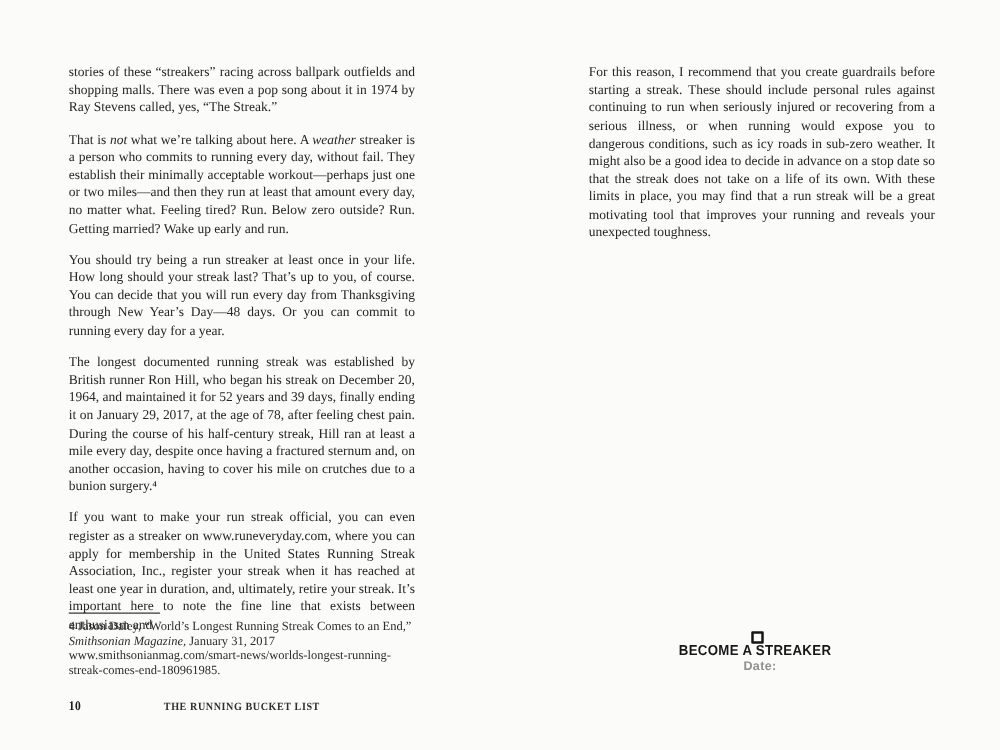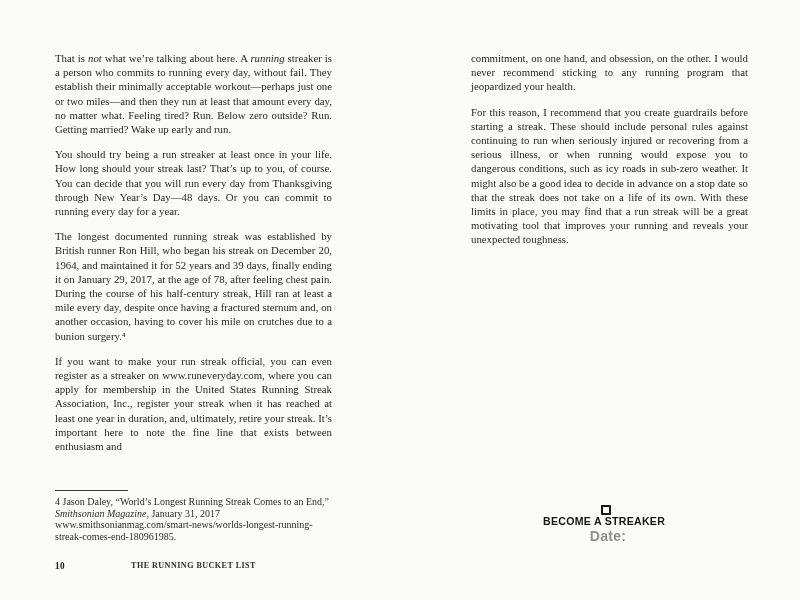--- a/index.html
+++ b/index.html
@@ -98,21 +98,21 @@
   }
   .streaker-label {
     font-size: 11.5px;
     letter-spacing: 0.3px;
     transform: scaleX(0.92);
     transform-origin: left center;
     white-space: nowrap;
     color: #161616;
   }
   .date-label {
-    font-size: 14px;
+    font-size: 10px;
     color: #8f8f8f;
     letter-spacing: 0.3px;
     margin: 1px 5px 0 2px;
     white-space: nowrap;
   }
   .date-dots {
     flex: 1 1 auto;
     height: 1.7px;
     margin-top: 4px;
     background-image: repeating-linear-gradient(to right, #9a9a9a 0 1.6px, transparent 1.6px 5.2px);
@@ -148,38 +148,38 @@
   }
   .pagenum.outer-left  { left: 0;  transform-origin: left center; }
   .pagenum.outer-right { right: 0; transform-origin: right center; }
 </style>
 </head>
 <body>
 
 <div class="spread">
 
   <div class="body-col left">
-    <p>That is <i>not</i> what we’re talking about here. A <i>running</i> streaker is a person who commits to running every day, without fail. They establish their minimally acceptable workout—perhaps just one or two miles—and then they run at least that amount every day, no matter what. Feeling tired? Run. Below zero outside? Run. Getting married? Wake up early and run.</p>
+    <p>stories of these “streakers” racing across ballpark outfields and shopping malls. There was even a pop song about it in 1974 by Ray Stevens called, yes, “The Streak.”</p>
+    <p>That is <i>not</i> what we’re talking about here. A <i>weather</i> streaker is a person who commits to running every day, without fail. They establish their minimally acceptable workout—perhaps just one or two miles—and then they run at least that amount every day, no matter what. Feeling tired? Run. Below zero outside? Run. Getting married? Wake up early and run.</p>
     <p>You should try being a run streaker at least once in your life. How long should your streak last? That’s up to you, of course. You can decide that you will run every day from Thanksgiving through New Year’s Day—48 days. Or you can commit to running every day for a year.</p>
     <p>The longest documented running streak was established by British runner Ron Hill, who began his streak on December 20, 1964, and maintained it for 52 years and 39 days, finally ending it on January 29, 2017, at the age of 78, after feeling chest pain. During the course of his half-century streak, Hill ran at least a mile every day, despite once having a fractured sternum and, on another occasion, having to cover his mile on crutches due to a bunion surgery.⁴</p>
     <p>If you want to make your run streak official, you can even register as a streaker on www.runeveryday.com, where you can apply for membership in the United States Running Streak Association, Inc., register your streak when it has reached at least one year in duration, and, ultimately, retire your streak. It’s important here to note the fine line that exists between enthusiasm and</p>
   </div>
 
   <div class="footnote-block">
     <div class="footnote-sep"></div>
     <div class="footnote-text">4   Jason Daley, “World’s Longest Running Streak Comes to an End,” <i>Smithsonian Magazine,</i> January 31, 2017 www.smithsonianmag.com/smart-news/worlds-longest-running-streak-comes-end-180961985.</div>
   </div>
 
   <div class="footer left">
     <span class="pagenum outer-left">10</span>
     <span class="running-head">THE RUNNING BUCKET LIST</span>
   </div>
 
   <div class="body-col right">
-    <p>commitment, on one hand, and obsession, on the other. I would never recommend sticking to any running program that jeopardized your health.</p>
     <p>For this reason, I recommend that you create guardrails before starting a streak. These should include personal rules against continuing to run when seriously injured or recovering from a serious illness, or when running would expose you to dangerous conditions, such as icy roads in sub-zero weather. It might also be a good idea to decide in advance on a stop date so that the streak does not take on a life of its own. With these limits in place, you may find that a run streak will be a great motivating tool that improves your running and reveals your unexpected toughness.</p>
   </div>
 
 
   <div class="streaker-row">
     <span class="checkbox-glyph"></span>
     <span class="cond streaker-label">BECOME A STREAKER</span>
     <span class="cond date-label">Date:</span>
     <span class="date-dots"></span>
   </div>

